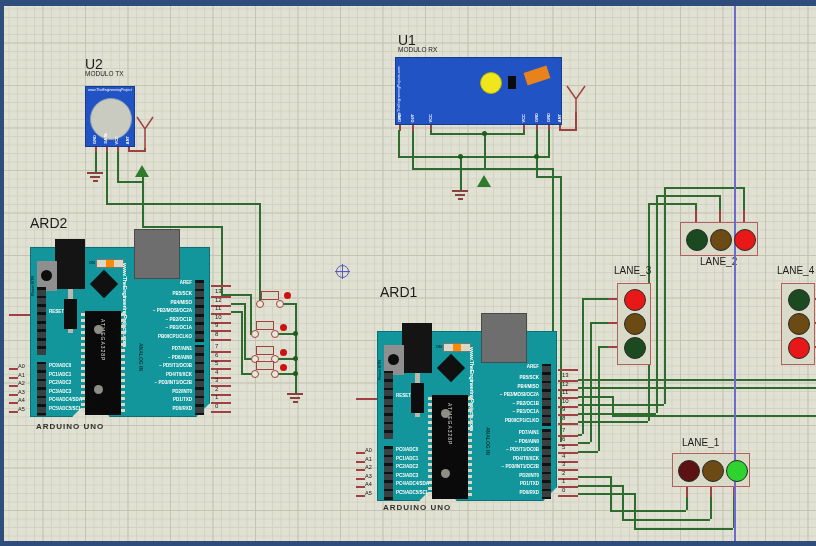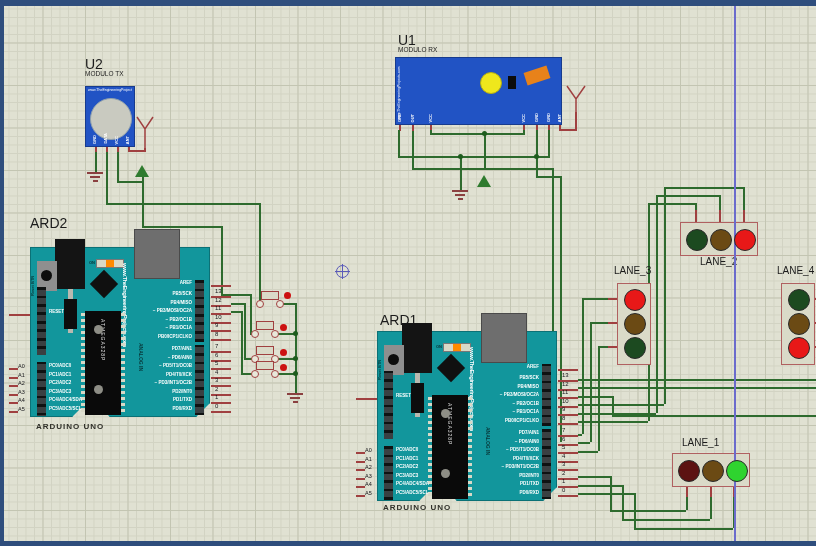--- a/index.html
+++ b/index.html
@@ -318,21 +318,21 @@
       <div class="plabel left" style="top:62px">RESET</div>
       <div class="plabel left" style="top:116px">PC0/ADC0</div>
       <div class="plabel left" style="top:124.5px">PC1/ADC1</div>
       <div class="plabel left" style="top:133px">PC2/ADC2</div>
       <div class="plabel left" style="top:141.5px">PC3/ADC3</div>
       <div class="plabel left" style="top:150px">PC4/ADC4/SDA</div>
       <div class="plabel left" style="top:158.5px">PC5/ADC5/SCL</div>
     </div>
   <div class="lbl uno" style="left:36px;top:422px">ARDUINO UNO</div>
 
-  <div class="lbl ref" style="left:380px;top:312px">ARD1</div>
+  <div class="lbl ref" style="left:380px;top:284px">ARD1</div>
   <div class="ard" id="ard1" style="left:377px;top:331px">
       <div class="body" style=""></div>
       <div class="usb" style=""></div>
       <div class="pjack" style=""></div>
       <div class="rstbtn" style="">
         <i></i>
       </div>
       <div class="rstbtn-lbl" style="">Reset BTN</div>
       <div class="on-lbl" style="">ON</div>
       <div class="led" style="">

